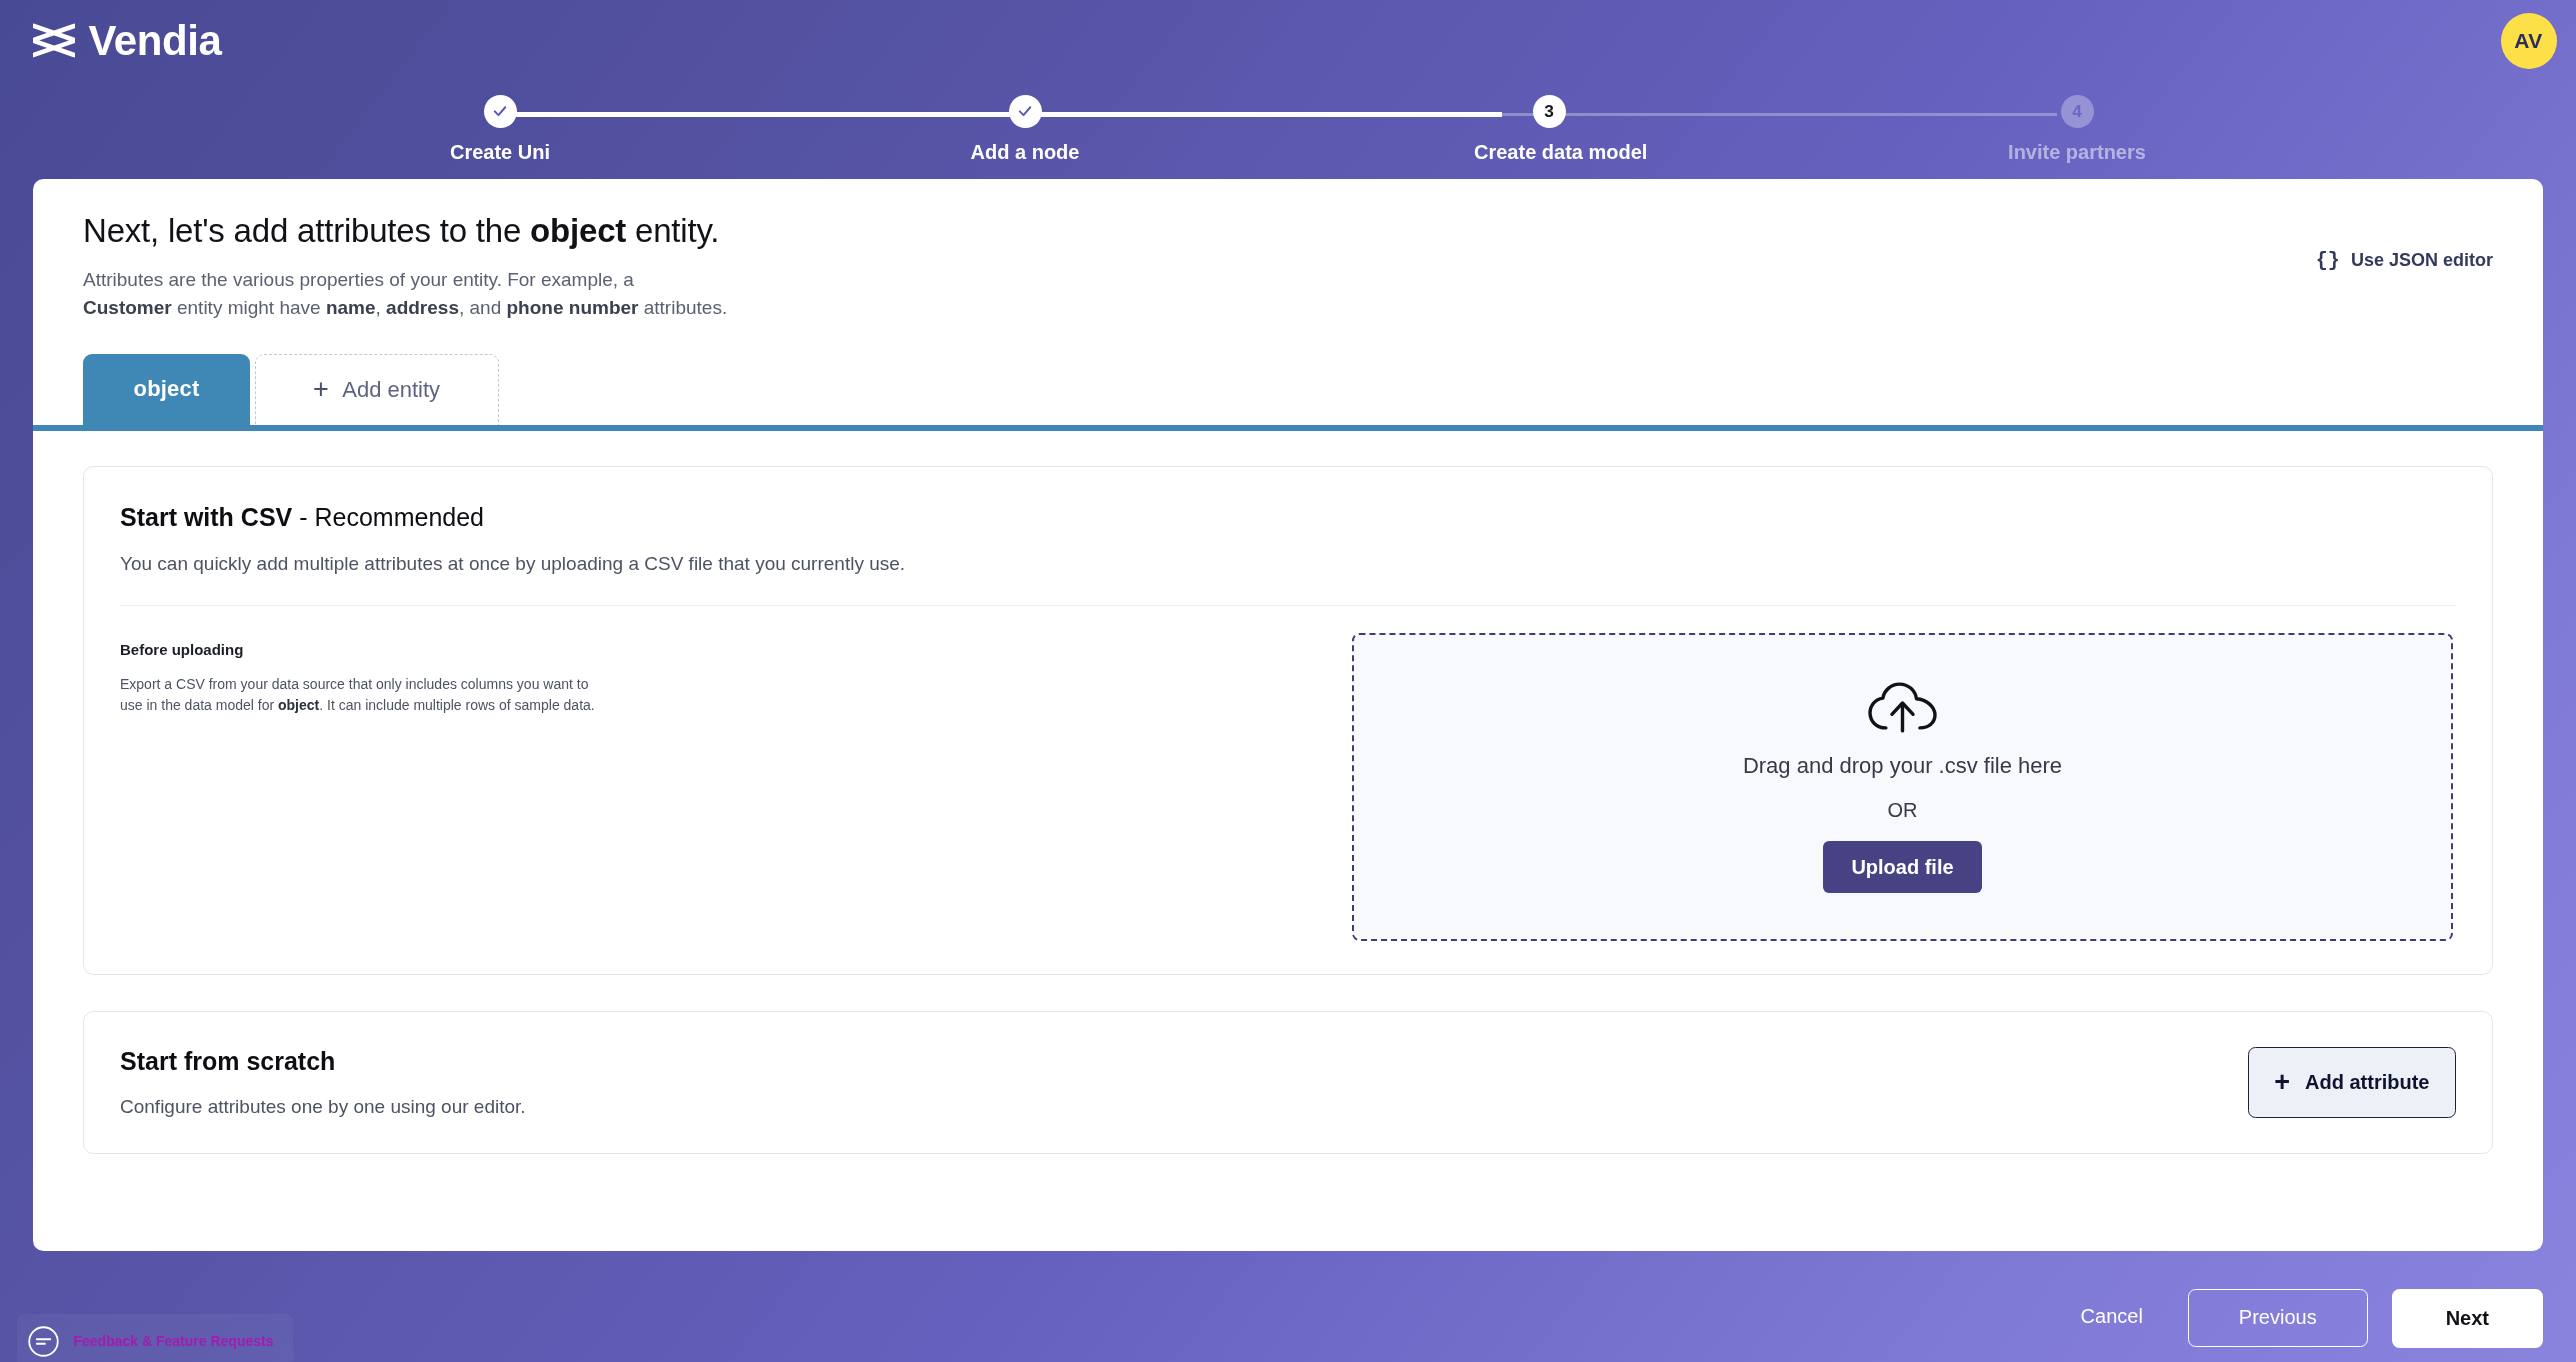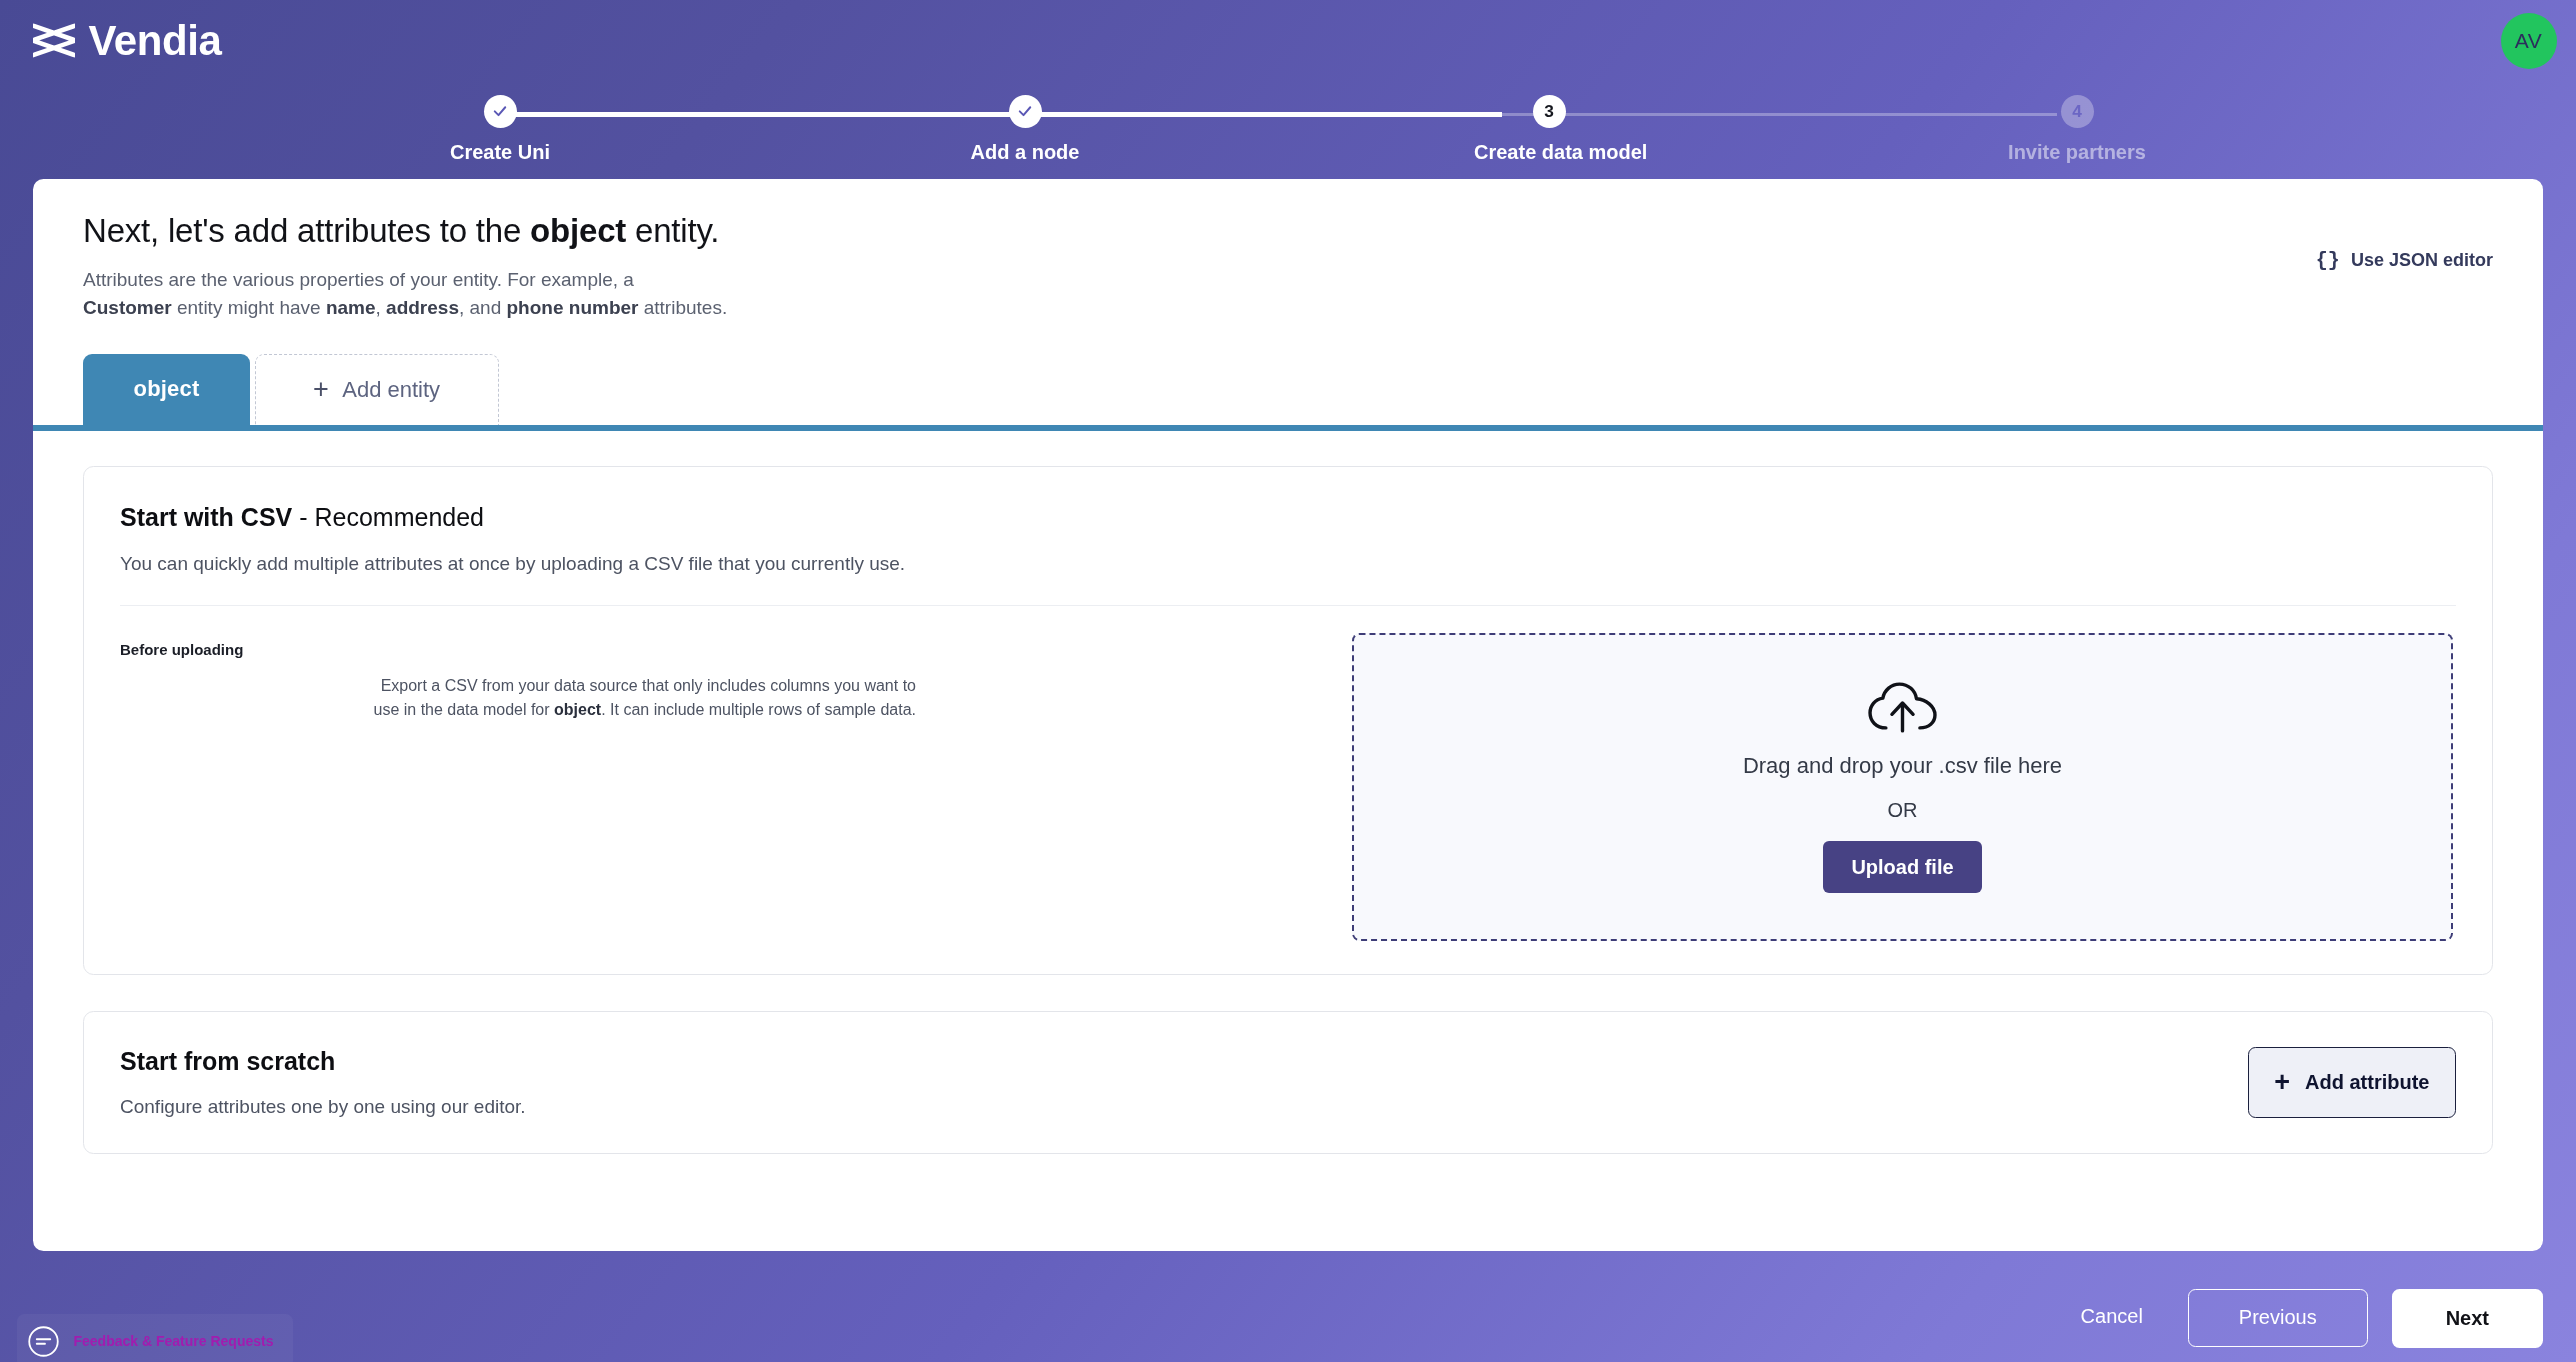--- a/index.html
+++ b/index.html
@@ -33,24 +33,24 @@
     font-weight: 600;
     letter-spacing: -0.4px;
     line-height: 1;
   }
   .avatar {
     position: absolute;
     top: 12.8px;
     right: 19.5px;
     width: 56px; height: 56px;
     border-radius: 50%;
-    background: #22c55e;
+    background: #fde047;
     color: #2b2e5c;
     font-size: 21px;
-    font-weight: 400;
+    font-weight: 700;
     display: flex; align-items: center; justify-content: center;
     letter-spacing: 0.4px;
   }
 
   
   .stepper {
     position: absolute;
     top: 90px;
     left: 447px;
     width: 1660px;
@@ -221,25 +221,24 @@
     gap: 30px;
   }
   .csv-left { width: 1202px; padding-top: 7.5px; }
   .before-title {
     font-size: 15px;
     font-weight: 700;
     color: #1b1e27;
   }
   .before-text {
     margin-top: 16.5px;
-    font-size: 16px;
+    font-size: 14px;
     line-height: 1.5;
     color: #4d5362;
     max-width: 796px;
-    text-align: right;
   }
   .before-text b { font-weight: 700; color: #2b303d; }
 
   .dropzone {
     flex: 1;
     margin-right: 3px;
     border: 2.3px dashed #3e3d77;
     border-radius: 7.5px;
     background: #f8f9fd;
     height: 308px;

